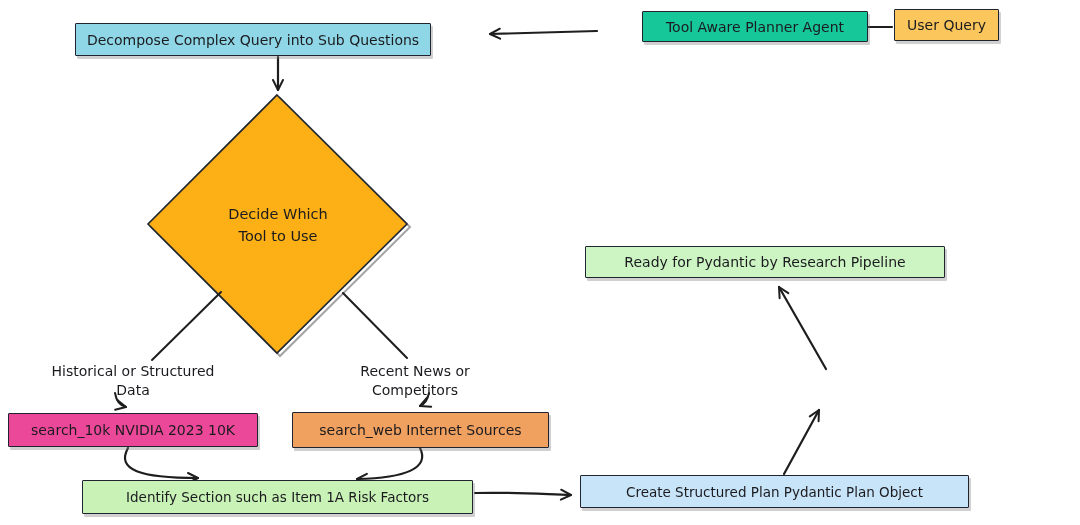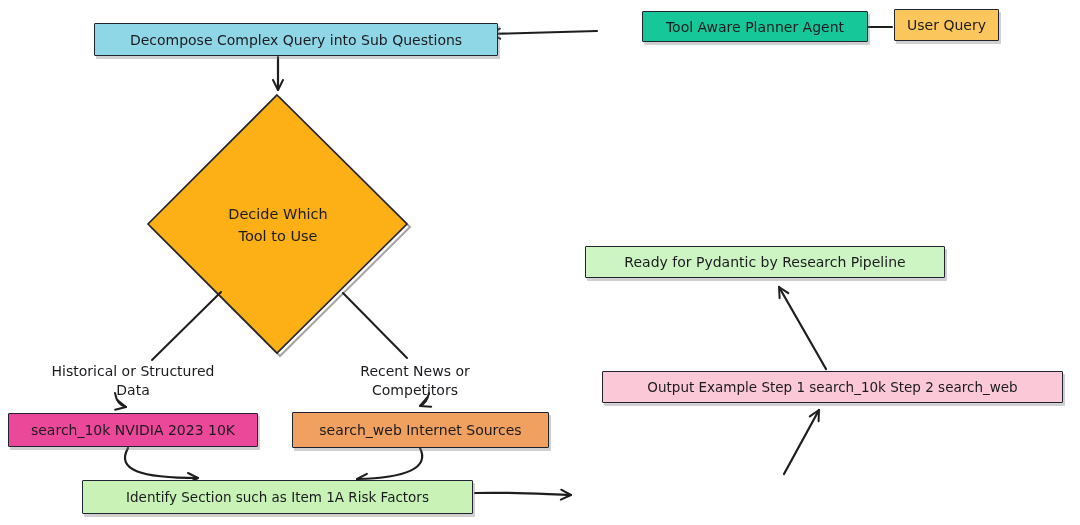--- a/index.html
+++ b/index.html
@@ -55,21 +55,21 @@
     <path d="M 343 293 L 407 358" fill="none" stroke="#1e1e1e" stroke-width="2" stroke-linecap="round"></path>
     <path d="M 115 393 Q 117 405 126 407" fill="none" stroke="#1e1e1e" stroke-width="2" stroke-linecap="round" marker-end="url(#arrow)"></path>
     <path d="M 429 393 Q 427 403 420 406" fill="none" stroke="#1e1e1e" stroke-width="2" stroke-linecap="round" marker-end="url(#arrow)"></path>
     <path d="M 128 448 C 116 470 140 478 198 478" fill="none" stroke="#1e1e1e" stroke-width="2.2" stroke-linecap="round" marker-end="url(#arrow)"></path>
     <path d="M 420 448 C 430 468 406 478 357 479" fill="none" stroke="#1e1e1e" stroke-width="2.2" stroke-linecap="round" marker-end="url(#arrow)"></path>
     <path d="M 475 493 C 510 492 540 494 571 495" fill="none" stroke="#1e1e1e" stroke-width="2.2" stroke-linecap="round" marker-end="url(#arrow)"></path>
     <path d="M 784 474 L 819 410" fill="none" stroke="#1e1e1e" stroke-width="2.2" stroke-linecap="round" marker-end="url(#arrow)"></path>
     <path d="M 826 369 L 779 287" fill="none" stroke="#1e1e1e" stroke-width="2.2" stroke-linecap="round" marker-end="url(#arrow)"></path>
   </svg>
 
-  <div class="node f-decompose" style="left:75px; top:23px; width:404px; height:33px;margin-left:19px;">Decompose Complex Query into Sub Questions</div>
+  <div class="node f-decompose" style="left:75px; top:23px; width:356px; height:33px;">Decompose Complex Query into Sub Questions</div>
 
   <div class="node f-planner" style="left:598px; top:11px; width:226px; height:31px;">Tool Aware Planner Agent</div>
 
   <div class="node f-userquery" style="left:894px; top:9px; width:105px; height:32px;text-align:right;">User Query</div>
 
   <div class="diamond-text">
     <div>Decide Which</div>
     <div>Tool to Use</div>
   </div>
 
@@ -82,18 +82,18 @@
     <div>Recent News or</div>
     <div>Competitors</div>
   </div>
 
   <div class="node f-search10k" style="left:8px; top:413px; width:250px; height:34px;">search_10k NVIDIA 2023 10K</div>
 
   <div class="node f-searchweb" style="left:292px; top:412px; width:257px; height:36px;">search_web Internet Sources</div>
 
   <div class="node f-identify tight" style="left:82px; top:480px; width:391px; height:34px;">Identify Section such as Item 1A Risk Factors</div>
 
+  <div class="node f-create tight" style="left:580px; top:475px; width:389px; height:33px;">Create Structured Plan Pydantic Plan Object</div>
 
-  <div class="node f-output tight" style="left:602px; top:371px; width:461px; height:32px;">Output Example Step 1 search_10k Step 2 search_web</div>
 
   <div class="node f-ready" style="left:585px; top:246px; width:360px; height:32px;">Ready for Pydantic by Research Pipeline</div>
 
 </div>
 
 </body></html>

